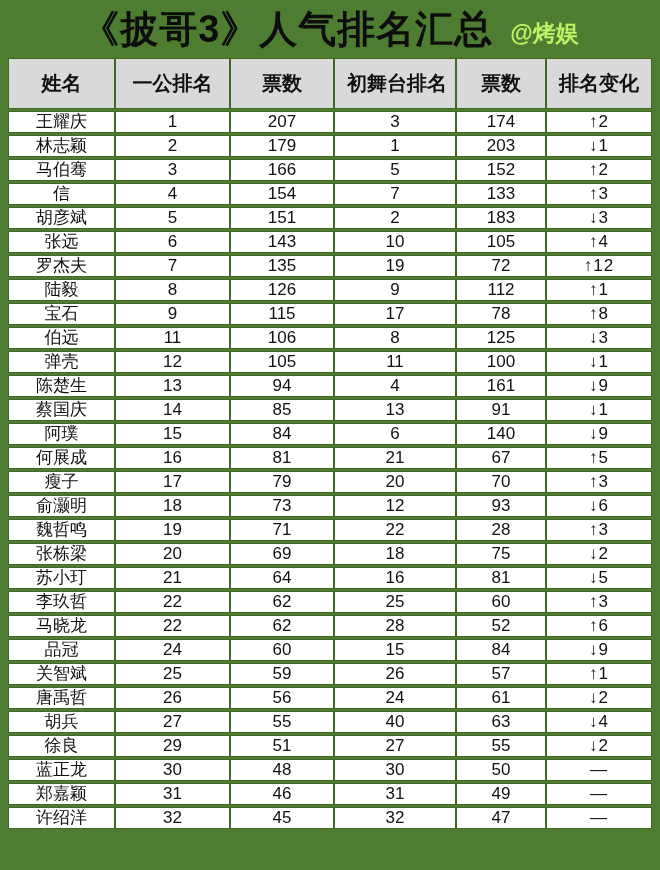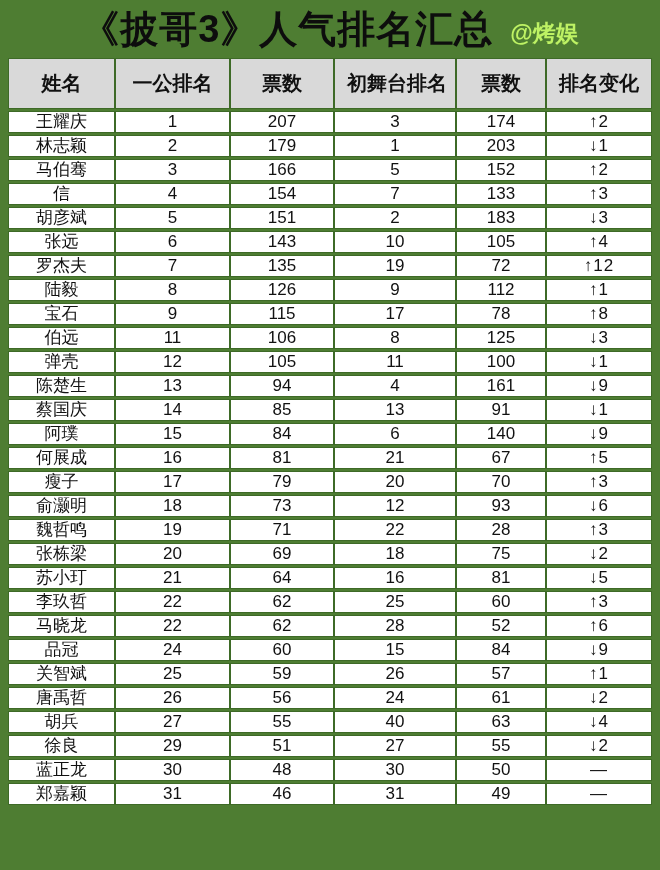--- a/index.html
+++ b/index.html
@@ -325,14 +325,22 @@
         <td class="change-cell">—</td>
       </tr>
       <tr>
         <td>郑嘉颖</td>
         <td>31</td>
         <td>46</td>
         <td>31</td>
         <td>49</td>
         <td class="change-cell">—</td>
       </tr>
+      <tr>
+        <td>许绍洋</td>
+        <td>32</td>
+        <td>45</td>
+        <td>32</td>
+        <td>47</td>
+        <td class="change-cell">—</td>
+      </tr>
     </tbody>
 </table>
 
 </body></html>

